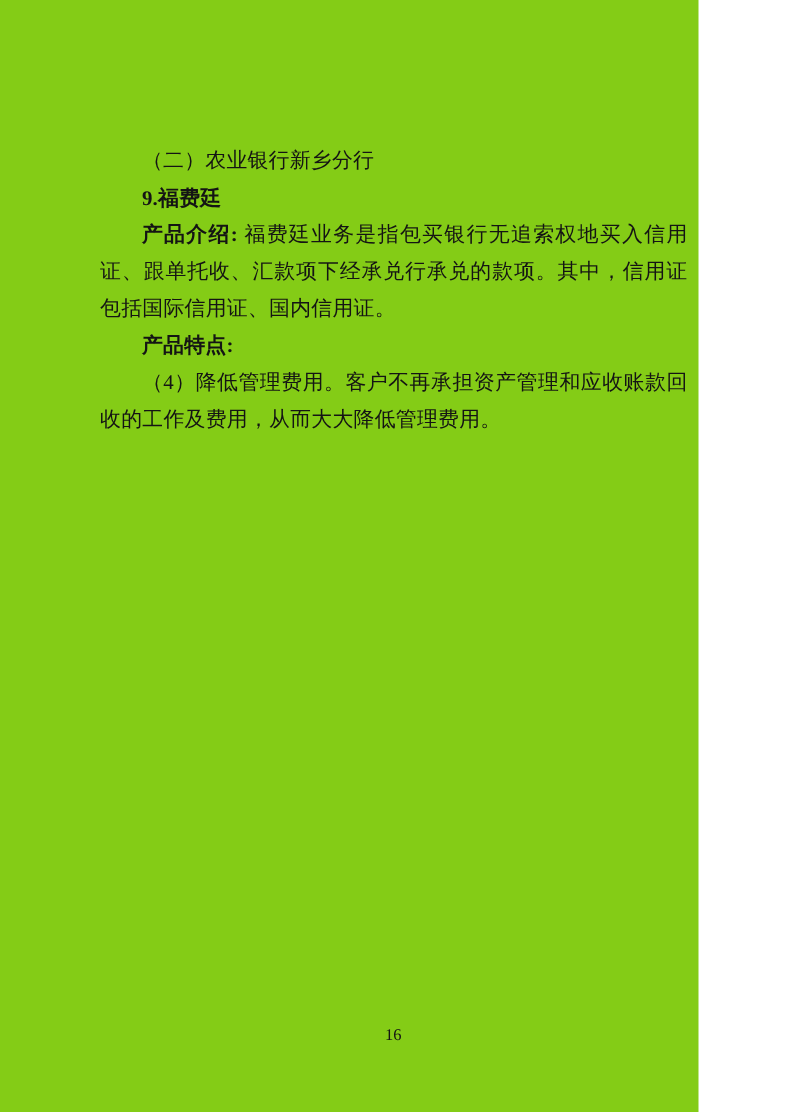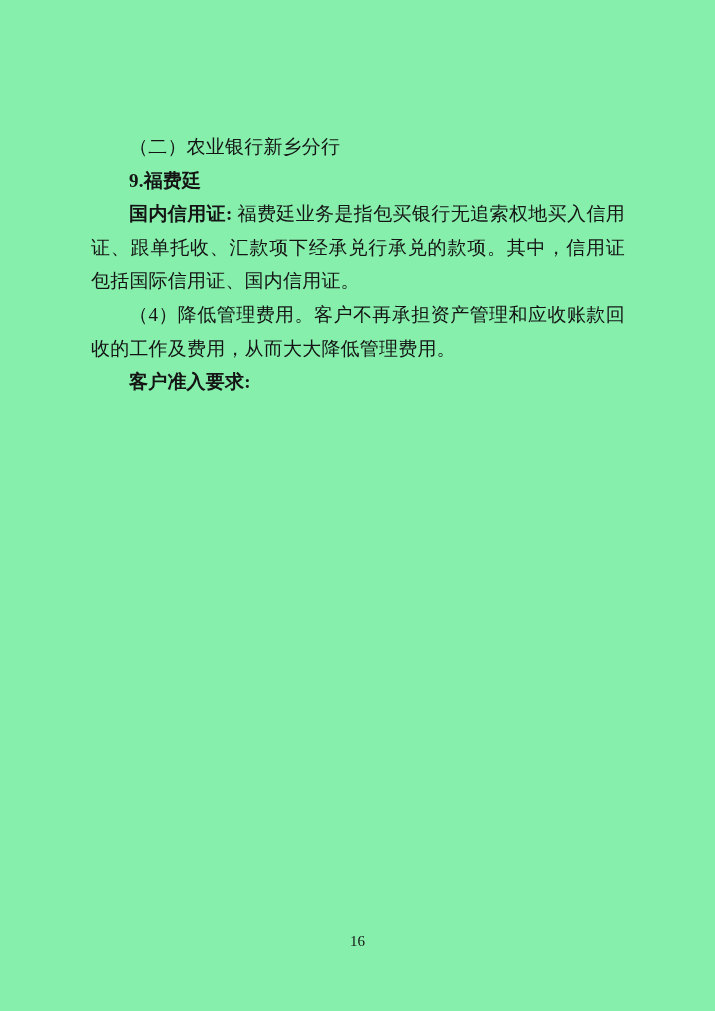--- a/index.html
+++ b/index.html
@@ -2,23 +2,23 @@
 <html><head>
 <meta charset="utf-8">
 <style>
   html, body {
     margin: 0;
     padding: 0;
     background: #ffffff;
   }
   .page {
     position: relative;
-    width: 715px;
+    width: 635px;
     height: 1011px;
-    background: #86efac;
+    background: #84cc16;
     overflow: hidden;
     font-family: "Liberation Serif", serif;
     color: #141414;
   }
   .content {
     position: absolute;
     left: 91px;
     top: 130px;
     width: 534px;
   }
@@ -51,28 +51,28 @@
 </head>
 <body>
 
 <div class="page">
   <div class="content">
 
     <p>（二）农业银行新乡分行</p>
 
     <p class="bold-line">9.福费廷</p>
 
-    <p><span class="b">国内信用证:</span><span> 福费廷业务是指包买银行无追索权地买入信用证、跟单托收、汇款项下经承兑行承兑的款项。其中，信用证包括国际信用证、国内信用证。</span></p>
+    <p><span class="b">产品介绍:</span><span> 福费廷业务是指包买银行无追索权地买入信用证、跟单托收、汇款项下经承兑行承兑的款项。其中，信用证包括国际信用证、国内信用证。</span></p>
 
+    <p class="bold-line">产品特点:</p>
 
 
 
 
     <p>（4）降低管理费用。客户不再承担资产管理和应收账款回收的工作及费用，从而大大降低管理费用。</p>
 
-    <p class="bold-line">客户准入要求:</p>
 
 
 
   </div>
 
   <div class="footer">16</div>
 </div>
 
 </body></html>

